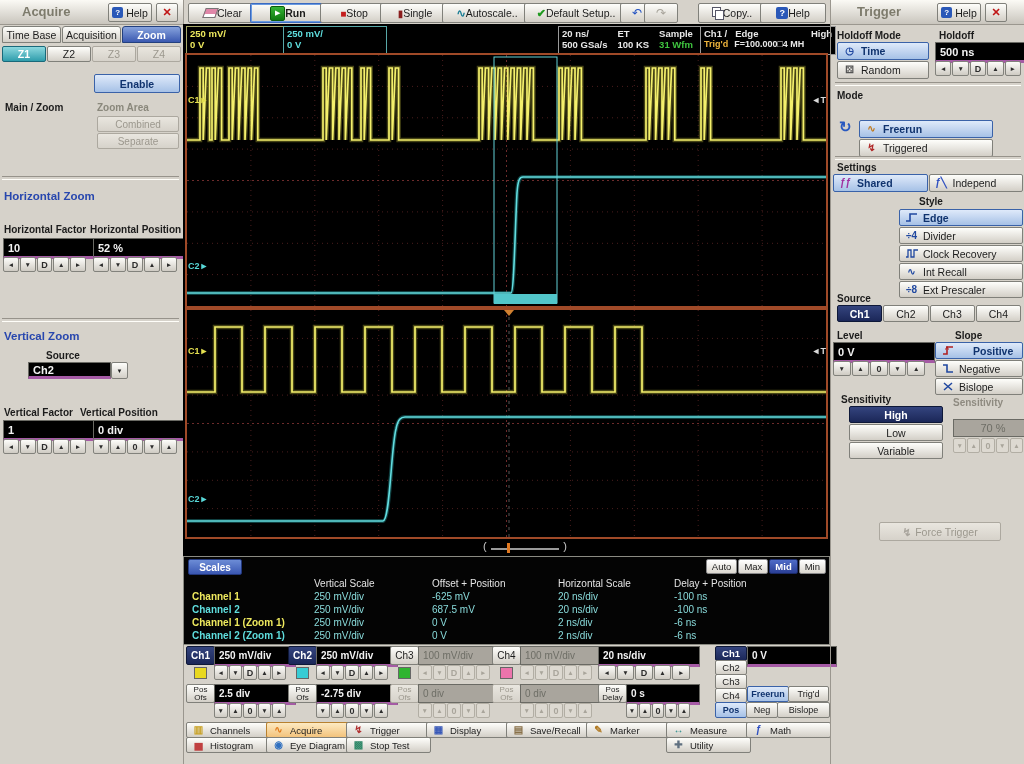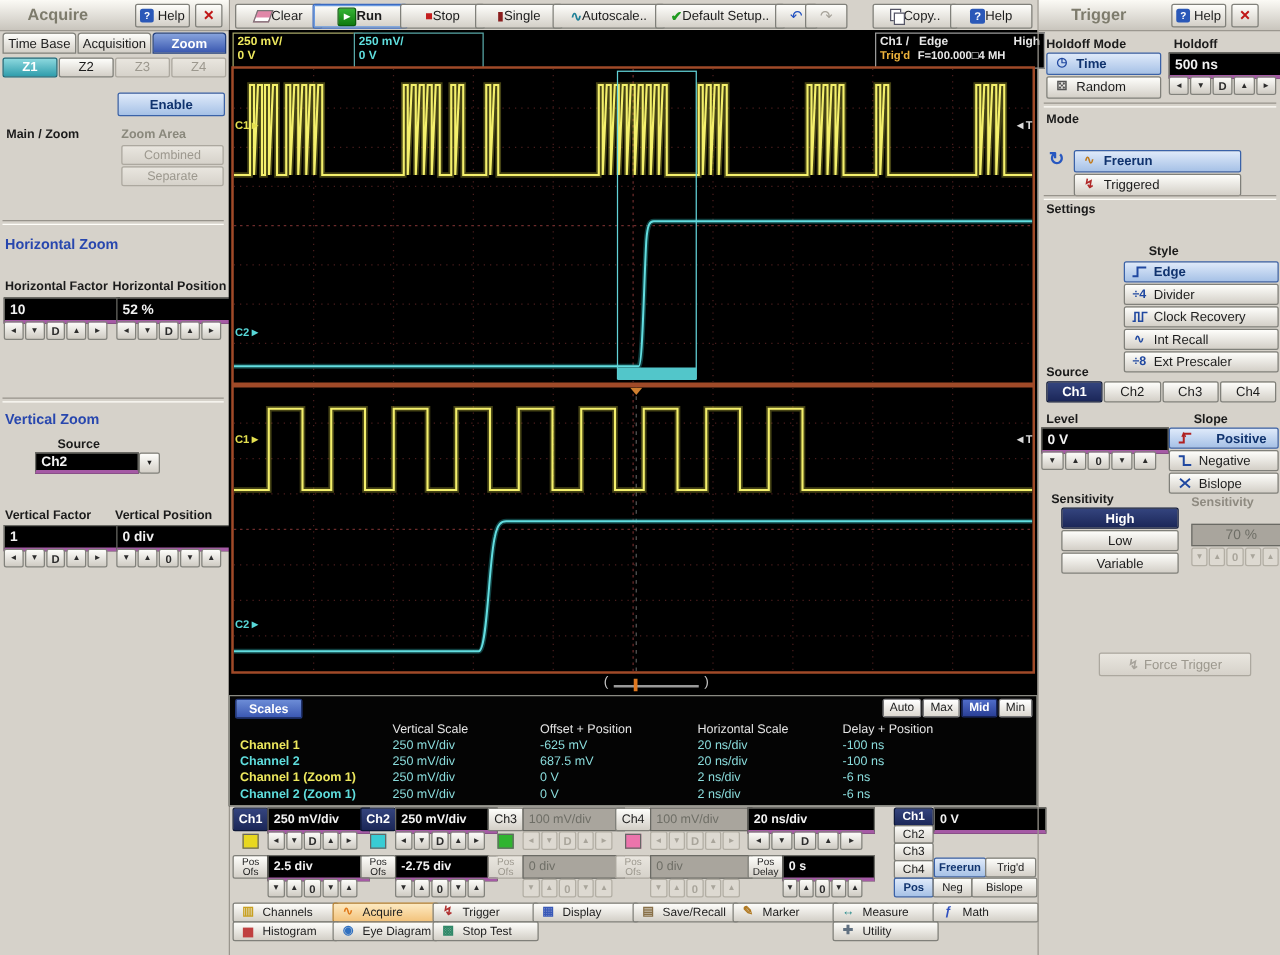--- a/index.html
+++ b/index.html
@@ -121,21 +121,21 @@
     <div class="groove" style="left:2px;top:318px;width:177px"></div>
     <span class="blue-title" style="left:4px;top:330px">Vertical Zoom</span>
     <span class="lbl" style="left:46px;top:350px">Source</span>
     <div class="abs" style="left:28px;top:362px;width:100px;height:17px;display:flex">
       <div class="valbox" style="flex:1">Ch2</div>
       <div class="btn" style="width:15px">
           <span style="font-size:6px">▼</span>
         </div>
     </div>
     <span class="lbl" style="left:4px;top:407px">Vertical Factor</span>
-    <span class="lbl" style="left:92px;top:407px">Vertical Position</span>
+    <span class="lbl" style="left:80px;top:407px">Vertical Position</span>
     <div class="valbox abs" style="left:3px;top:420px;width:83px;height:17px">1</div>
     <div class="valbox abs" style="left:93px;top:420px;width:84px;height:17px">0 div</div>
     <div class="spin abs" style="left:3px;top:439px;width:83px">
         <div class="sb">◄</div>
         <div class="sb">▼</div>
         <div class="sb sbt">D</div>
         <div class="sb">▲</div>
         <div class="sb">►</div>
       </div>
     <div class="spin abs" style="left:93px;top:439px;width:84px">
@@ -195,20 +195,34 @@
 
     <div class="abs" id="black-region" style="left:0;top:24px;width:647px;height:532px;background:#000">
 
       <div class="infobox" style="left:3px;top:2px;width:96px;border-color:#a8a868">
         <div class="fY">250 mV/</div>
         <div class="fY">0 V</div>
       </div>
       <div class="infobox" style="left:100px;top:2px;width:96px;border-color:#58a8a8">
         <div class="fC">250 mV/</div>
         <div class="fC">0 V</div>
+      </div>
+      <div class="infobox" style="left:375px;top:2px;width:140px;display:flex;gap:10px">
+        <div>
+            <div class="fW">20 ns/</div>
+            <div class="fW">500 GSa/s</div>
+          </div>
+        <div>
+            <div class="fW">ET</div>
+            <div class="fW">100 KS</div>
+          </div>
+        <div>
+            <div class="fW">Sample</div>
+            <div class="fG">31 Wfm</div>
+          </div>
       </div>
       <div class="infobox" style="left:517px;top:2px;width:128px">
         <div style="display:flex;gap:8px">
             <span class="fW">Ch1 /</span>
             <span class="fW">Edge</span>
             <span class="fW" style="margin-left:auto">High</span>
           </div>
         <div style="display:flex;gap:6px;font-size:9px">
             <span class="fO">Trig'd</span>
             <span class="fW">F=100.000□4 MH</span>
@@ -536,20 +550,30 @@
           <div class="ic" style="color: rgb(192, 120, 24);">∿</div>
           <div>Freerun</div>
         </div>
         <div class="btn lbtn" style="height: 16px; margin-bottom: 1px;">
           <div class="ic" style="color: rgb(176, 40, 40);">↯</div>
           <div>Triggered</div>
         </div>
       </div>
     <div class="groove" style="left:4px;top:156px;width:186px"></div>
     <span class="lbl" style="left:6px;top:162px">Settings</span>
+    <div class="abs" id="settings-btns" style="left:2px;top:174px;width:190px;display:flex;gap:1px">
+        <div class="btn lbtn sel" style="flex: 1 1 0%; height: 16px;">
+          <div class="ic" style="color: rgb(160, 48, 160);">ƒƒ</div>
+          <div>Shared</div>
+        </div>
+        <div class="btn lbtn" style="flex: 1 1 0%; height: 16px;">
+          <div class="ic" style="color: rgb(48, 80, 192);">ƒ╲</div>
+          <div>Independ</div>
+        </div>
+      </div>
     <span class="lbl" style="left:88px;top:196px">Style</span>
     <div class="abs" id="style-btns" style="left:68px;top:209px;width:124px">
         <div class="btn lbtn sel" style="height: 15px; margin-bottom: 1px;">
           <div class="ic">
             <svg width="13" height="11" viewBox="0 0 13 11">
               <path d="M1 9H5V2H12" fill="none" stroke="#2048a0" stroke-width="1.6"></path>
             </svg>
           </div>
           <div>Edge</div>
         </div>

